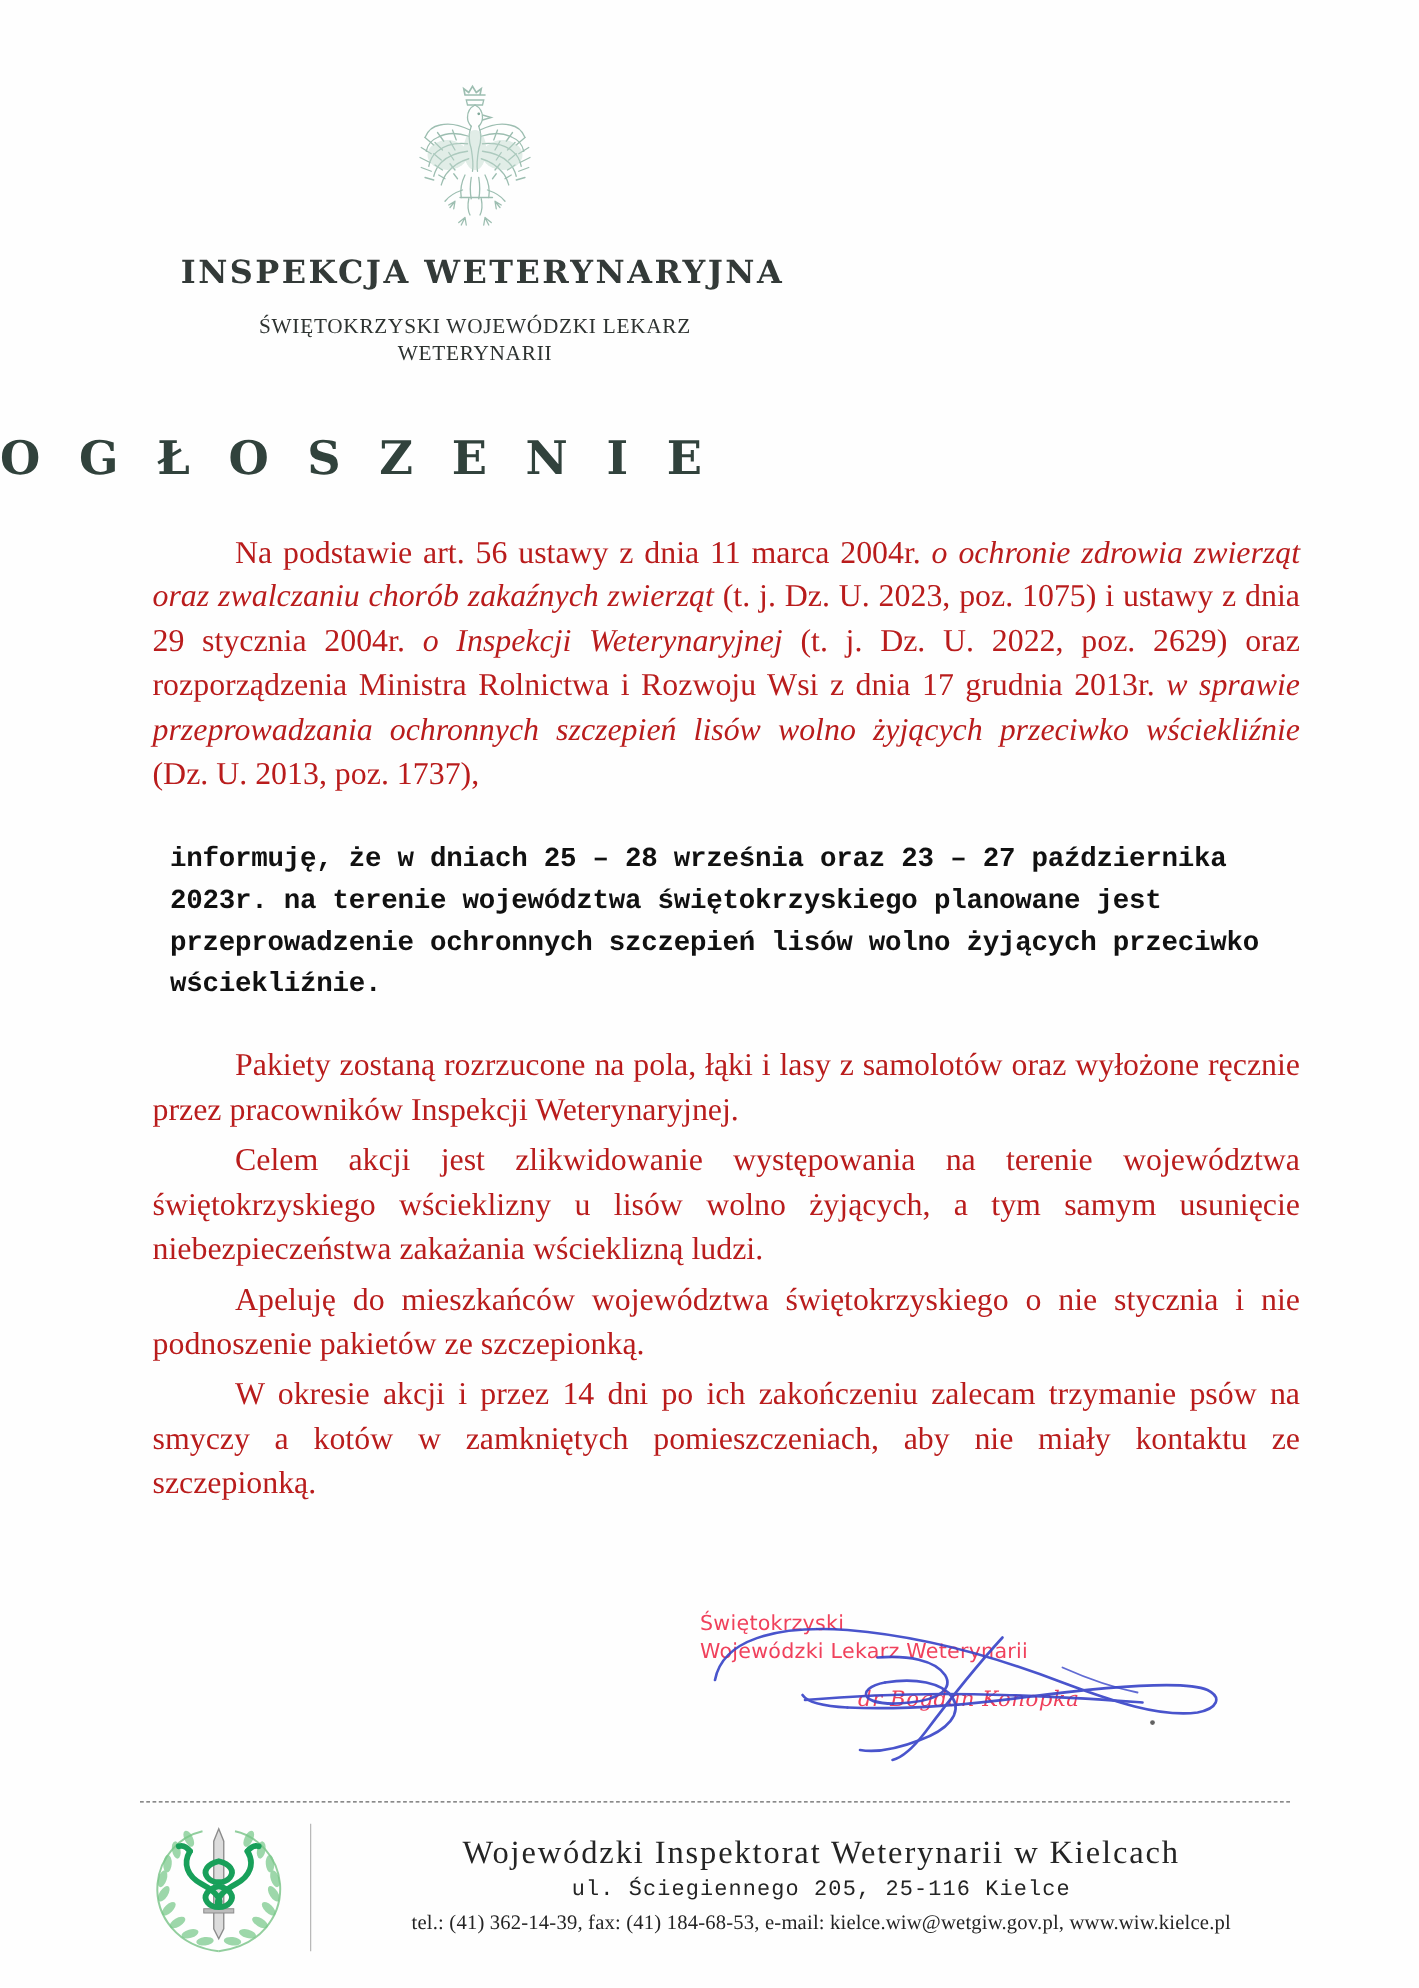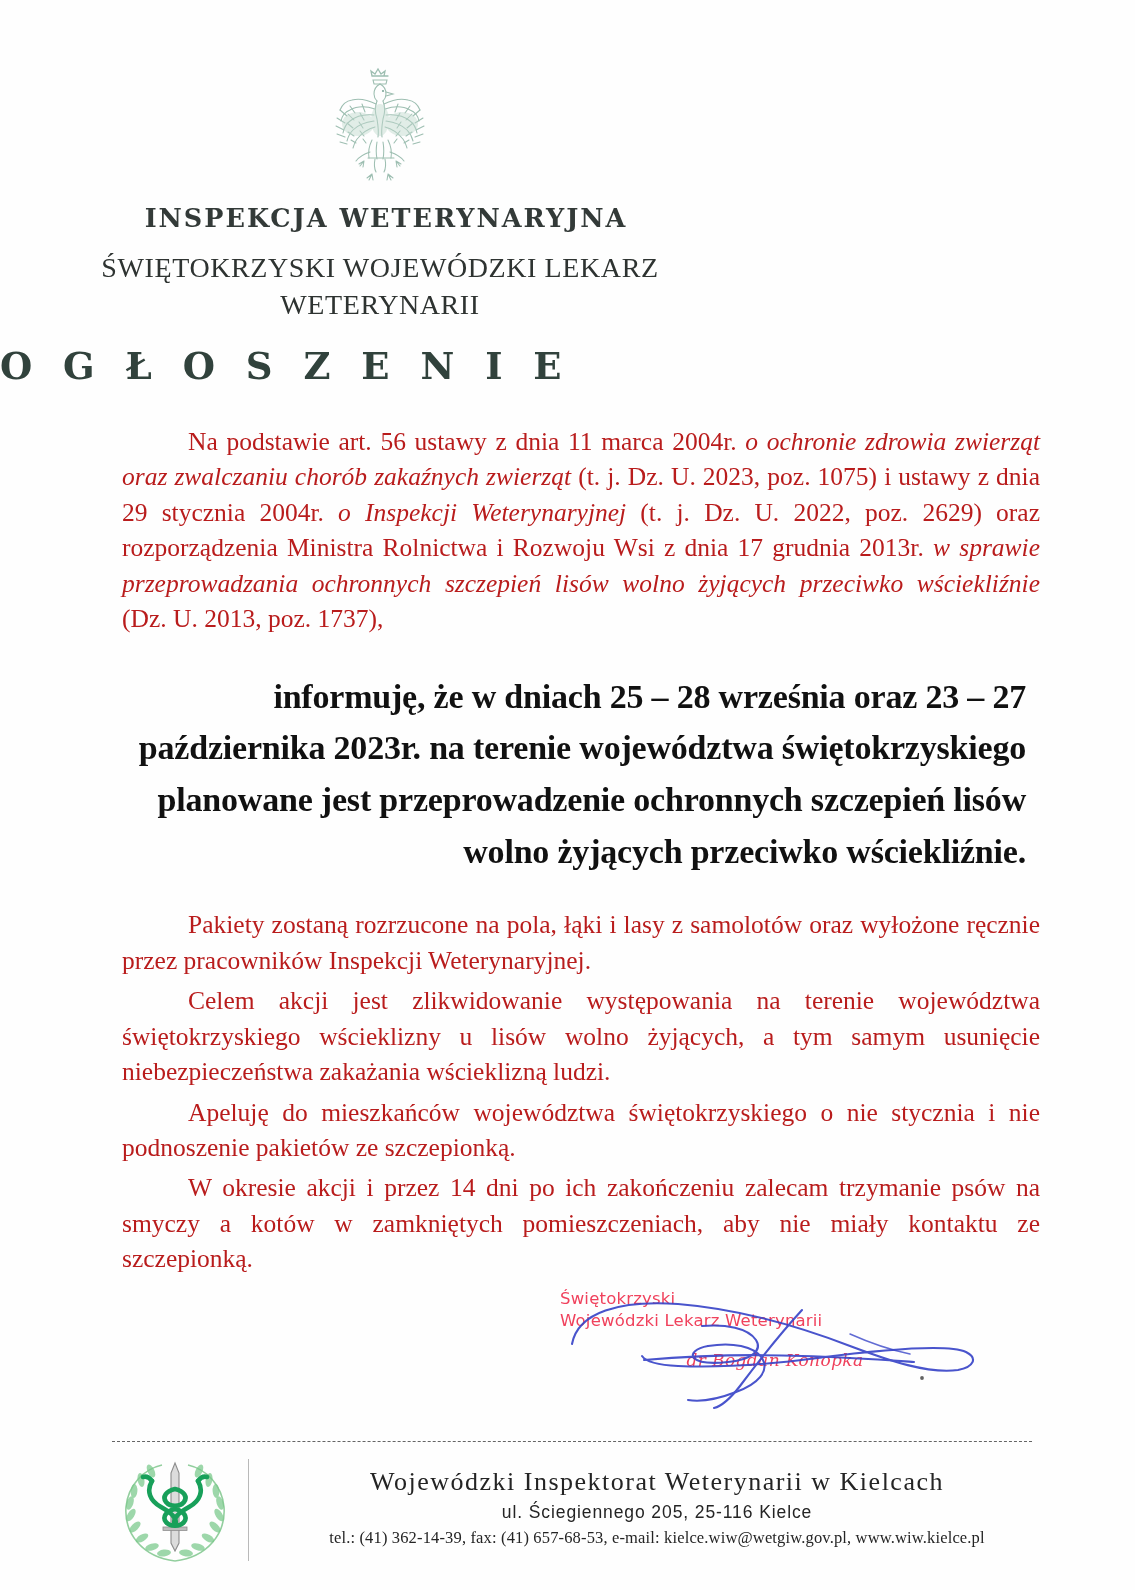--- a/index.html
+++ b/index.html
@@ -42,21 +42,21 @@
     font-weight: bold;
     font-size: 25.5px;
     letter-spacing: 2.0px;
     color: #333a38;
     margin: 0 0 18px 0;
     line-height: 1.1;
     padding-left: 12px;
   }
   .org-sub {
     font-family: "Liberation Serif", "DejaVu Serif", serif;
-    font-size: 28px;
+    font-size: 17px;
     letter-spacing: 0.6px;
     color: #2e3331;
     line-height: 1.32;
     margin: 0;
     text-align: center;
   }
 
   
   .doc-title {
     position: absolute;
@@ -87,24 +87,24 @@
     line-height: 1.39;
     text-indent: 66px;
     color: #b91c1c;
   }
   .it { font-style: italic; }
 
   .legal-para { margin-bottom: 0; }
 
   .highlight {
     margin: 34px 0 30px 0;
-    text-align: right;
-    font-family: Liberation Serif, serif;
+    text-align: left;
+    font-family: Liberation Mono, monospace;
     font-weight: bold;
-    font-size: 34px;
+    font-size: 22px;
     line-height: 1.52;
     letter-spacing: -0.2px;
     color: #111111;
     padding: 0 14px;
   }
 
   .para-group p.para + p.para { margin-top: 5px; }
 
   
   .signature-zone {
@@ -179,21 +179,21 @@
     text-align: center;
     color: #242424;
   }
   .footer-org {
     font-family: "Liberation Serif", "DejaVu Serif", serif;
     font-size: 26px;
     letter-spacing: 1.5px;
     line-height: 1.25;
   }
   .footer-addr {
-    font-family: Liberation Sans, sans-serif;
+    font-family: Liberation Mono, monospace;
     font-size: 17.5px;
     letter-spacing: 0.9px;
     line-height: 1.35;
     margin-top: 2px;
   }
   .footer-contact {
     font-family: "Liberation Serif", "DejaVu Serif", serif;
     font-size: 16.5px;
     letter-spacing: 0.15px;
     line-height: 1.35;
@@ -344,16 +344,16 @@
       <path d="M36 24 C33 20 30 19 27 20"></path>
       <path d="M82 24 C85 20 88 19 91 20"></path>
     </g>
   </svg>
 
   <div class="footer-divider"></div>
 
   <div class="footer-text">
     <div class="footer-org">Wojewódzki Inspektorat Weterynarii w Kielcach</div>
     <div class="footer-addr">ul. Ściegiennego 205, 25-116 Kielce</div>
-    <div class="footer-contact">tel.: (41) 362-14-39,  fax: (41) 657-68-53,  e-mail:  kielce.wiw@wetgiw.gov.pl, www.wiw.kielce.pl</div>
+    <div class="footer-contact">tel.: (41) 362-14-39,  fax: (41) 184-68-53,  e-mail:  kielce.wiw@wetgiw.gov.pl, www.wiw.kielce.pl</div>
   </div>
 
 </div>
 
 </body></html>

